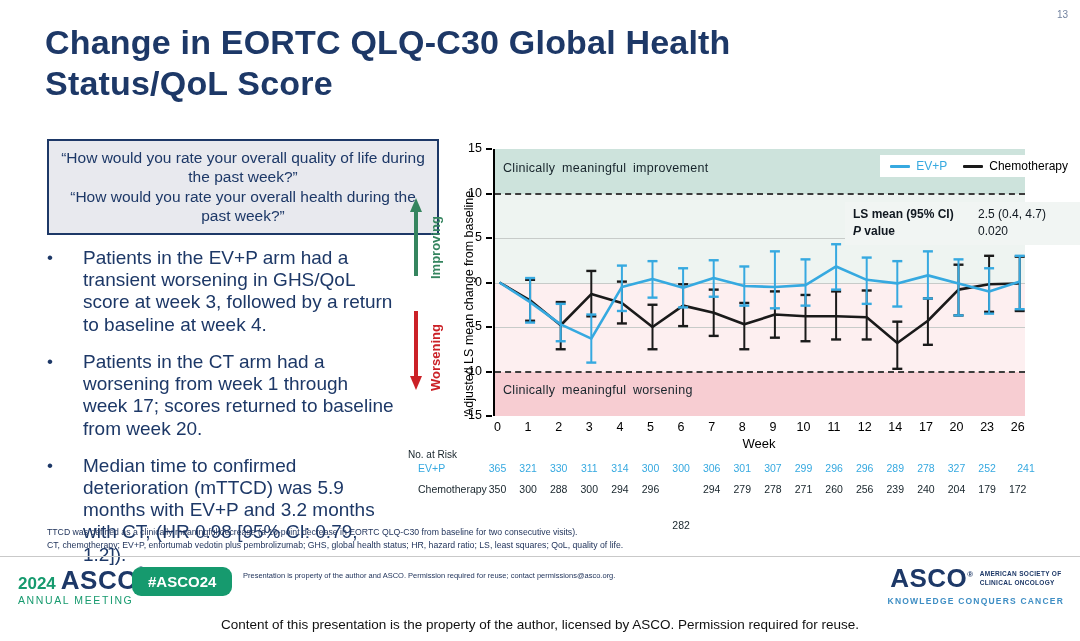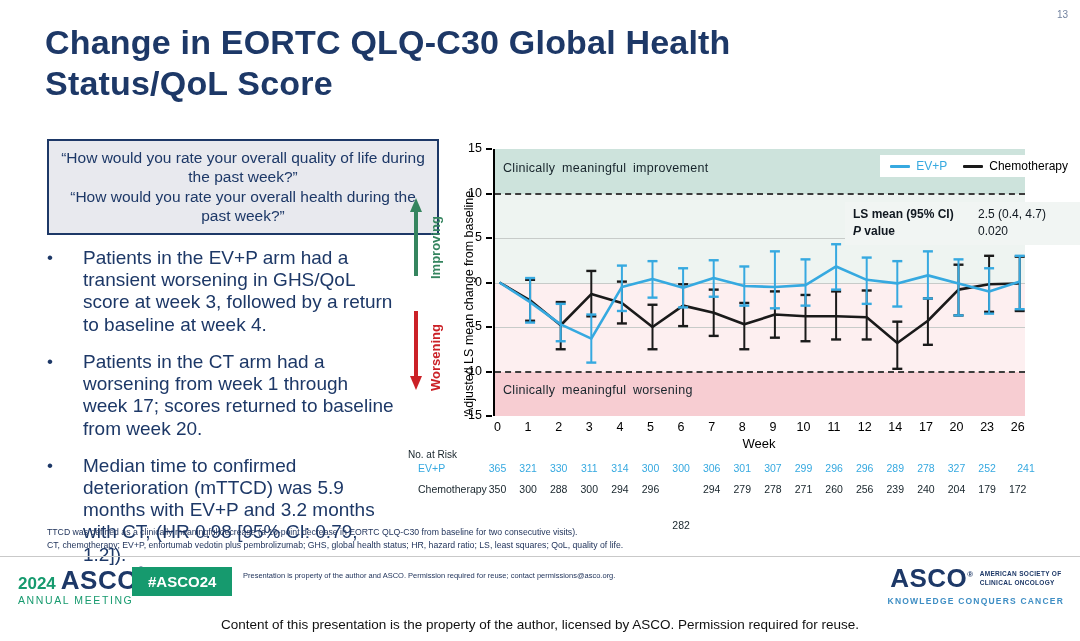--- a/index.html
+++ b/index.html
@@ -54,21 +54,21 @@
 
   .footer-line { position:absolute; left:0; right:0; top:556px; border-top:1px solid #c9c9c9; }
   .footer { position:absolute; left:0; right:0; top:557px; height:55px; }
   .am-logo { position:absolute; left:18px; top:8px; }
   .am-top { display:flex; align-items:baseline; gap:5px; }
   .am-year { color:#169a6e; font-size:17px; font-weight:bold; }
   .am-asco { color:#1d3867; font-size:26px; font-weight:bold; letter-spacing:0.5px; }
   .am-reg { color:#1d3867; font-size:8px; vertical-align:top; }
   .am-meeting { color:#169a6e; font-size:10.5px; letter-spacing:1.6px; margin-top:-2px; }
   .hashtag { position:absolute; left:132px; top:10px; background:#169a6e; color:#fff;
-             font-weight:bold; font-size:15px; padding:6px 16px; }
+             font-weight:bold; font-size:15px; padding:6px 16px;border-radius:9px; }
   .presented { position:absolute; left:243px; top:8px; color:#1d3867; }
   .presented-top { display:flex; align-items:baseline; gap:8px; }
   .presented-label { font-size:8px; font-weight:bold; letter-spacing:0.5px; }
   .presenter { font-size:15px; }
   .permission { font-size:7.5px; margin-top:6px; color:#22355c; }
   .asco-logo { position:absolute; right:16px; top:6px; text-align:center; }
   .asco-logo-top { display:flex; align-items:center; gap:6px; justify-content:center; }
   .asco-logo-word { color:#1d3867; font-size:26px; font-weight:bold; letter-spacing:0.5px; }
   .asco-logo-org { text-align:left; color:#1d3867; font-size:6.5px; font-weight:bold; line-height:1.3; letter-spacing:0.3px; }
   .asco-tagline { color:#3e8ec4; font-size:8.5px; font-weight:bold; letter-spacing:1.2px; margin-top:2px; }

